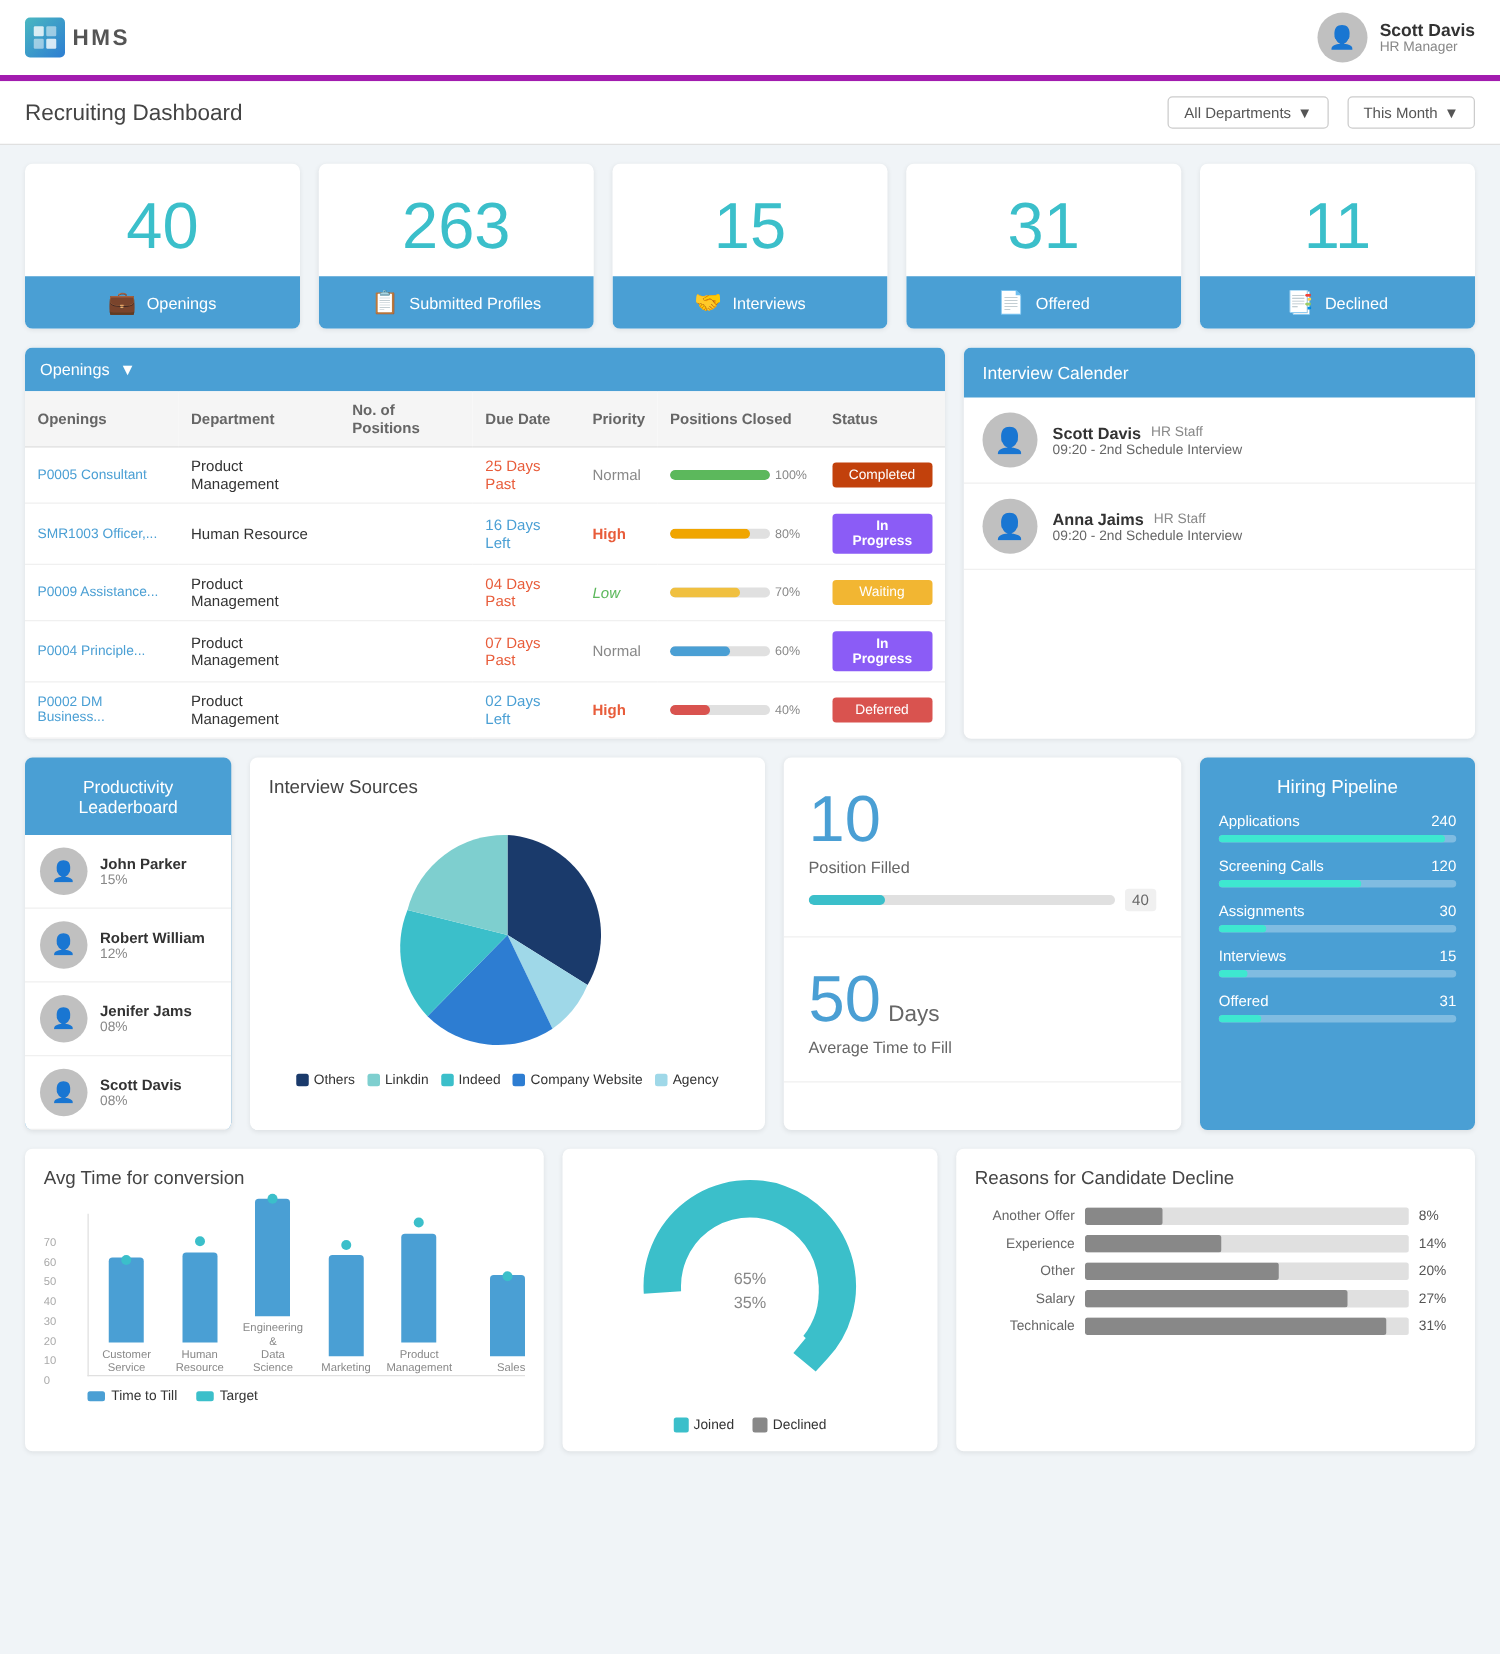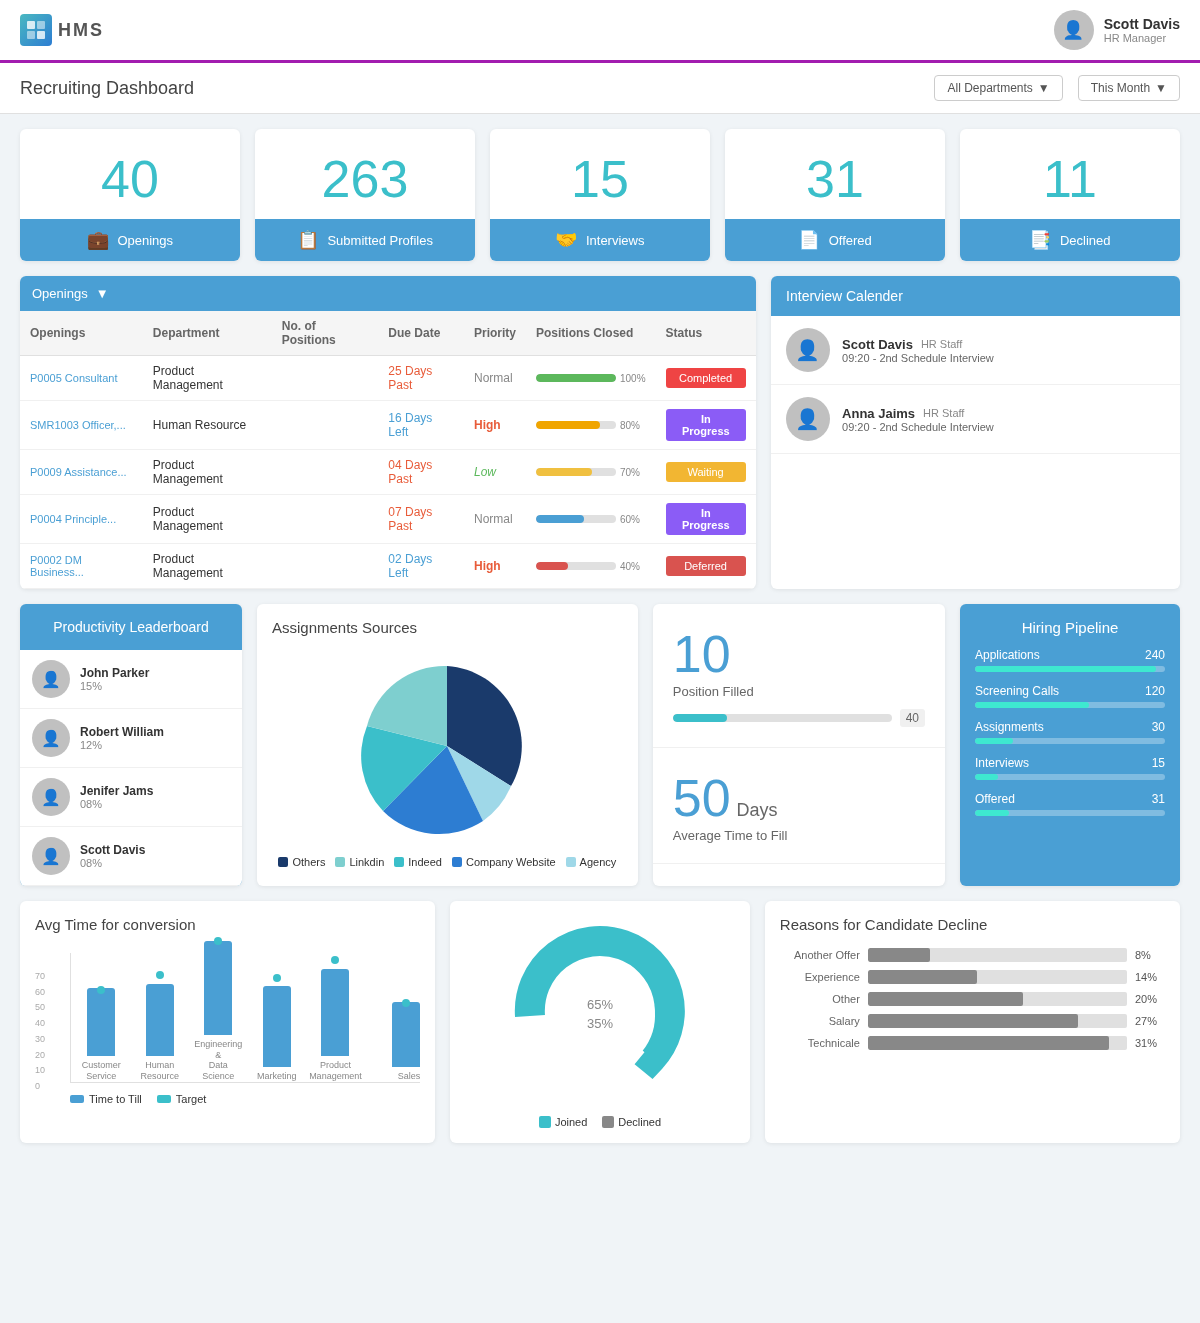--- a/index.html
+++ b/index.html
@@ -1,19 +1,19 @@
 <!DOCTYPE html>
 <html><head>
   <meta charset="utf-8">
   <style>
     * { box-sizing: border-box; margin: 0; padding: 0; }
     body { font-family: 'Segoe UI', Arial, sans-serif; background: #f0f4f7; color: #333; font-size: 13px; }
 
     
-    .header { background: #fff; display: flex; align-items: center; justify-content: space-between; padding: 10px 20px; border-bottom: 3px solid #a21caf; }
+    .header { background: #fff; display: flex; align-items: center; justify-content: space-between; padding: 10px 20px; border-bottom: 5px solid #a21caf; }
     .logo { display: flex; align-items: center; gap: 6px; }
     .logo-box { width: 32px; height: 32px; background: linear-gradient(135deg, #4ab8c1, #2d7dd2); border-radius: 4px; display: flex; align-items: center; justify-content: center; color: white; font-weight: bold; font-size: 11px; }
     .logo-text { font-size: 18px; font-weight: bold; color: #555; letter-spacing: 2px; }
     .header-user { display: flex; align-items: center; gap: 10px; }
     .avatar { width: 40px; height: 40px; border-radius: 50%; background: #c0c0c0; overflow: hidden; display: flex; align-items: center; justify-content: center; font-size: 18px; }
     .user-info { text-align: left; }
     .user-name { font-weight: bold; font-size: 14px; color: #333; }
     .user-role { font-size: 11px; color: #888; }
 
     
@@ -33,21 +33,21 @@
     .main-content { padding: 0 20px 20px; display: flex; flex-direction: column; gap: 15px; }
 
     
     .table-section { display: flex; gap: 15px; }
     .table-wrapper { flex: 1.8; background: #fff; border-radius: 6px; overflow: hidden; box-shadow: 0 1px 4px rgba(0,0,0,0.08); }
     .table-header-row { background: #4a9fd4; color: white; display: flex; align-items: center; padding: 10px 12px; gap: 8px; }
     table { width: 100%; border-collapse: collapse; font-size: 12px; }
     th { background: #f5f5f5; padding: 8px 10px; text-align: left; color: #666; font-weight: 600; border-bottom: 1px solid #e0e0e0; }
     td { padding: 8px 10px; border-bottom: 1px solid #f0f0f0; }
     .status-badge { padding: 4px 10px; border-radius: 3px; font-size: 11px; color: white; text-align: center; display: inline-block; min-width: 80px; }
-    .status-completed { background: #ef4444; }
+    .status-completed { background: #c2410c; }
     .status-inprogress { background: #8b5cf6; font-weight: bold; }
     .status-waiting { background: #f0a500; opacity: 0.8; }
     .status-deferred { background: #d9534f; }
     .priority-high { color: #e85c3a; font-weight: 600; }
     .priority-normal { color: #888; }
     .priority-low { color: #5cb85c; font-style: italic; }
     .days-past { color: #e85c3a; }
     .days-left { color: #4a9fd4; }
     .progress-bar-wrap { width: 80px; height: 8px; background: #e0e0e0; border-radius: 4px; overflow: hidden; display: inline-block; }
     .progress-bar-fill { height: 100%; border-radius: 4px; }
@@ -56,21 +56,21 @@
     .calendar-section { flex: 1; background: #fff; border-radius: 6px; overflow: hidden; box-shadow: 0 1px 4px rgba(0,0,0,0.08); }
     .section-header-blue { background: #4a9fd4; color: white; padding: 12px 15px; font-size: 14px; font-weight: 500; }
     .calendar-item { display: flex; align-items: center; gap: 12px; padding: 12px 15px; border-bottom: 1px solid #f0f0f0; }
     .cal-avatar { width: 44px; height: 44px; border-radius: 50%; background: #c0c0c0; display: flex; align-items: center; justify-content: center; font-size: 20px; overflow: hidden; }
     .cal-name { font-weight: 600; font-size: 13px; }
     .cal-role { font-size: 11px; color: #888; }
     .cal-time { font-size: 11px; color: #666; }
 
     
     .row2 { display: flex; gap: 15px; }
-    .leaderboard-section { width: 222px; background: #4a9fd4; border-radius: 6px; overflow: hidden; box-shadow: 0 1px 4px rgba(0,0,0,0.08); }
+    .leaderboard-section { width: 165px; background: #4a9fd4; border-radius: 6px; overflow: hidden; box-shadow: 0 1px 4px rgba(0,0,0,0.08); }
     .leaderboard-title { color: white; padding: 15px; font-size: 14px; font-weight: 500; text-align: center; }
     .leaderboard-list { background: #fff; }
     .leader-item { display: flex; align-items: center; gap: 10px; padding: 10px 12px; border-bottom: 1px solid #f0f0f0; }
     .leader-avatar { width: 38px; height: 38px; border-radius: 50%; background: #c0c0c0; display: flex; align-items: center; justify-content: center; font-size: 16px; overflow: hidden; }
     .leader-name { font-size: 12px; font-weight: 600; color: #333; }
     .leader-pct { font-size: 11px; color: #888; }
 
     
     .app-sources-section { flex: 1.2; background: #fff; border-radius: 6px; padding: 15px; box-shadow: 0 1px 4px rgba(0,0,0,0.08); }
     .section-title { font-size: 15px; color: #444; margin-bottom: 10px; font-weight: 400; }
@@ -356,21 +356,21 @@
     <div class="leader-avatar">👤</div>
     <div>
       <div class="leader-name">Scott Davis</div>
       <div class="leader-pct">08%</div>
     </div>
   </div>
         </div>
     </div>
 
     <div class="app-sources-section">
-      <div class="section-title">Assignments Sources</div>
+      <div class="section-title">Interview Sources</div>
       <div class="pie-container">
         <svg width="200" height="180" viewBox="0 0 200 180">
 
           <path d="M100,90 L100,10 A80,80 0 0,1 164,130 Z" fill="#1a3a6b"></path>
 
           <path d="M100,90 L164,130 A80,80 0 0,1 136,165 Z" fill="#9fd8e8"></path>
 
           <path d="M100,90 L136,165 A80,80 0 0,1 36,155 Z" fill="#2d7dd2"></path>
 
           <path d="M100,90 L36,155 A80,80 0 0,1 20,70 Z" fill="#3bbfca"></path>

